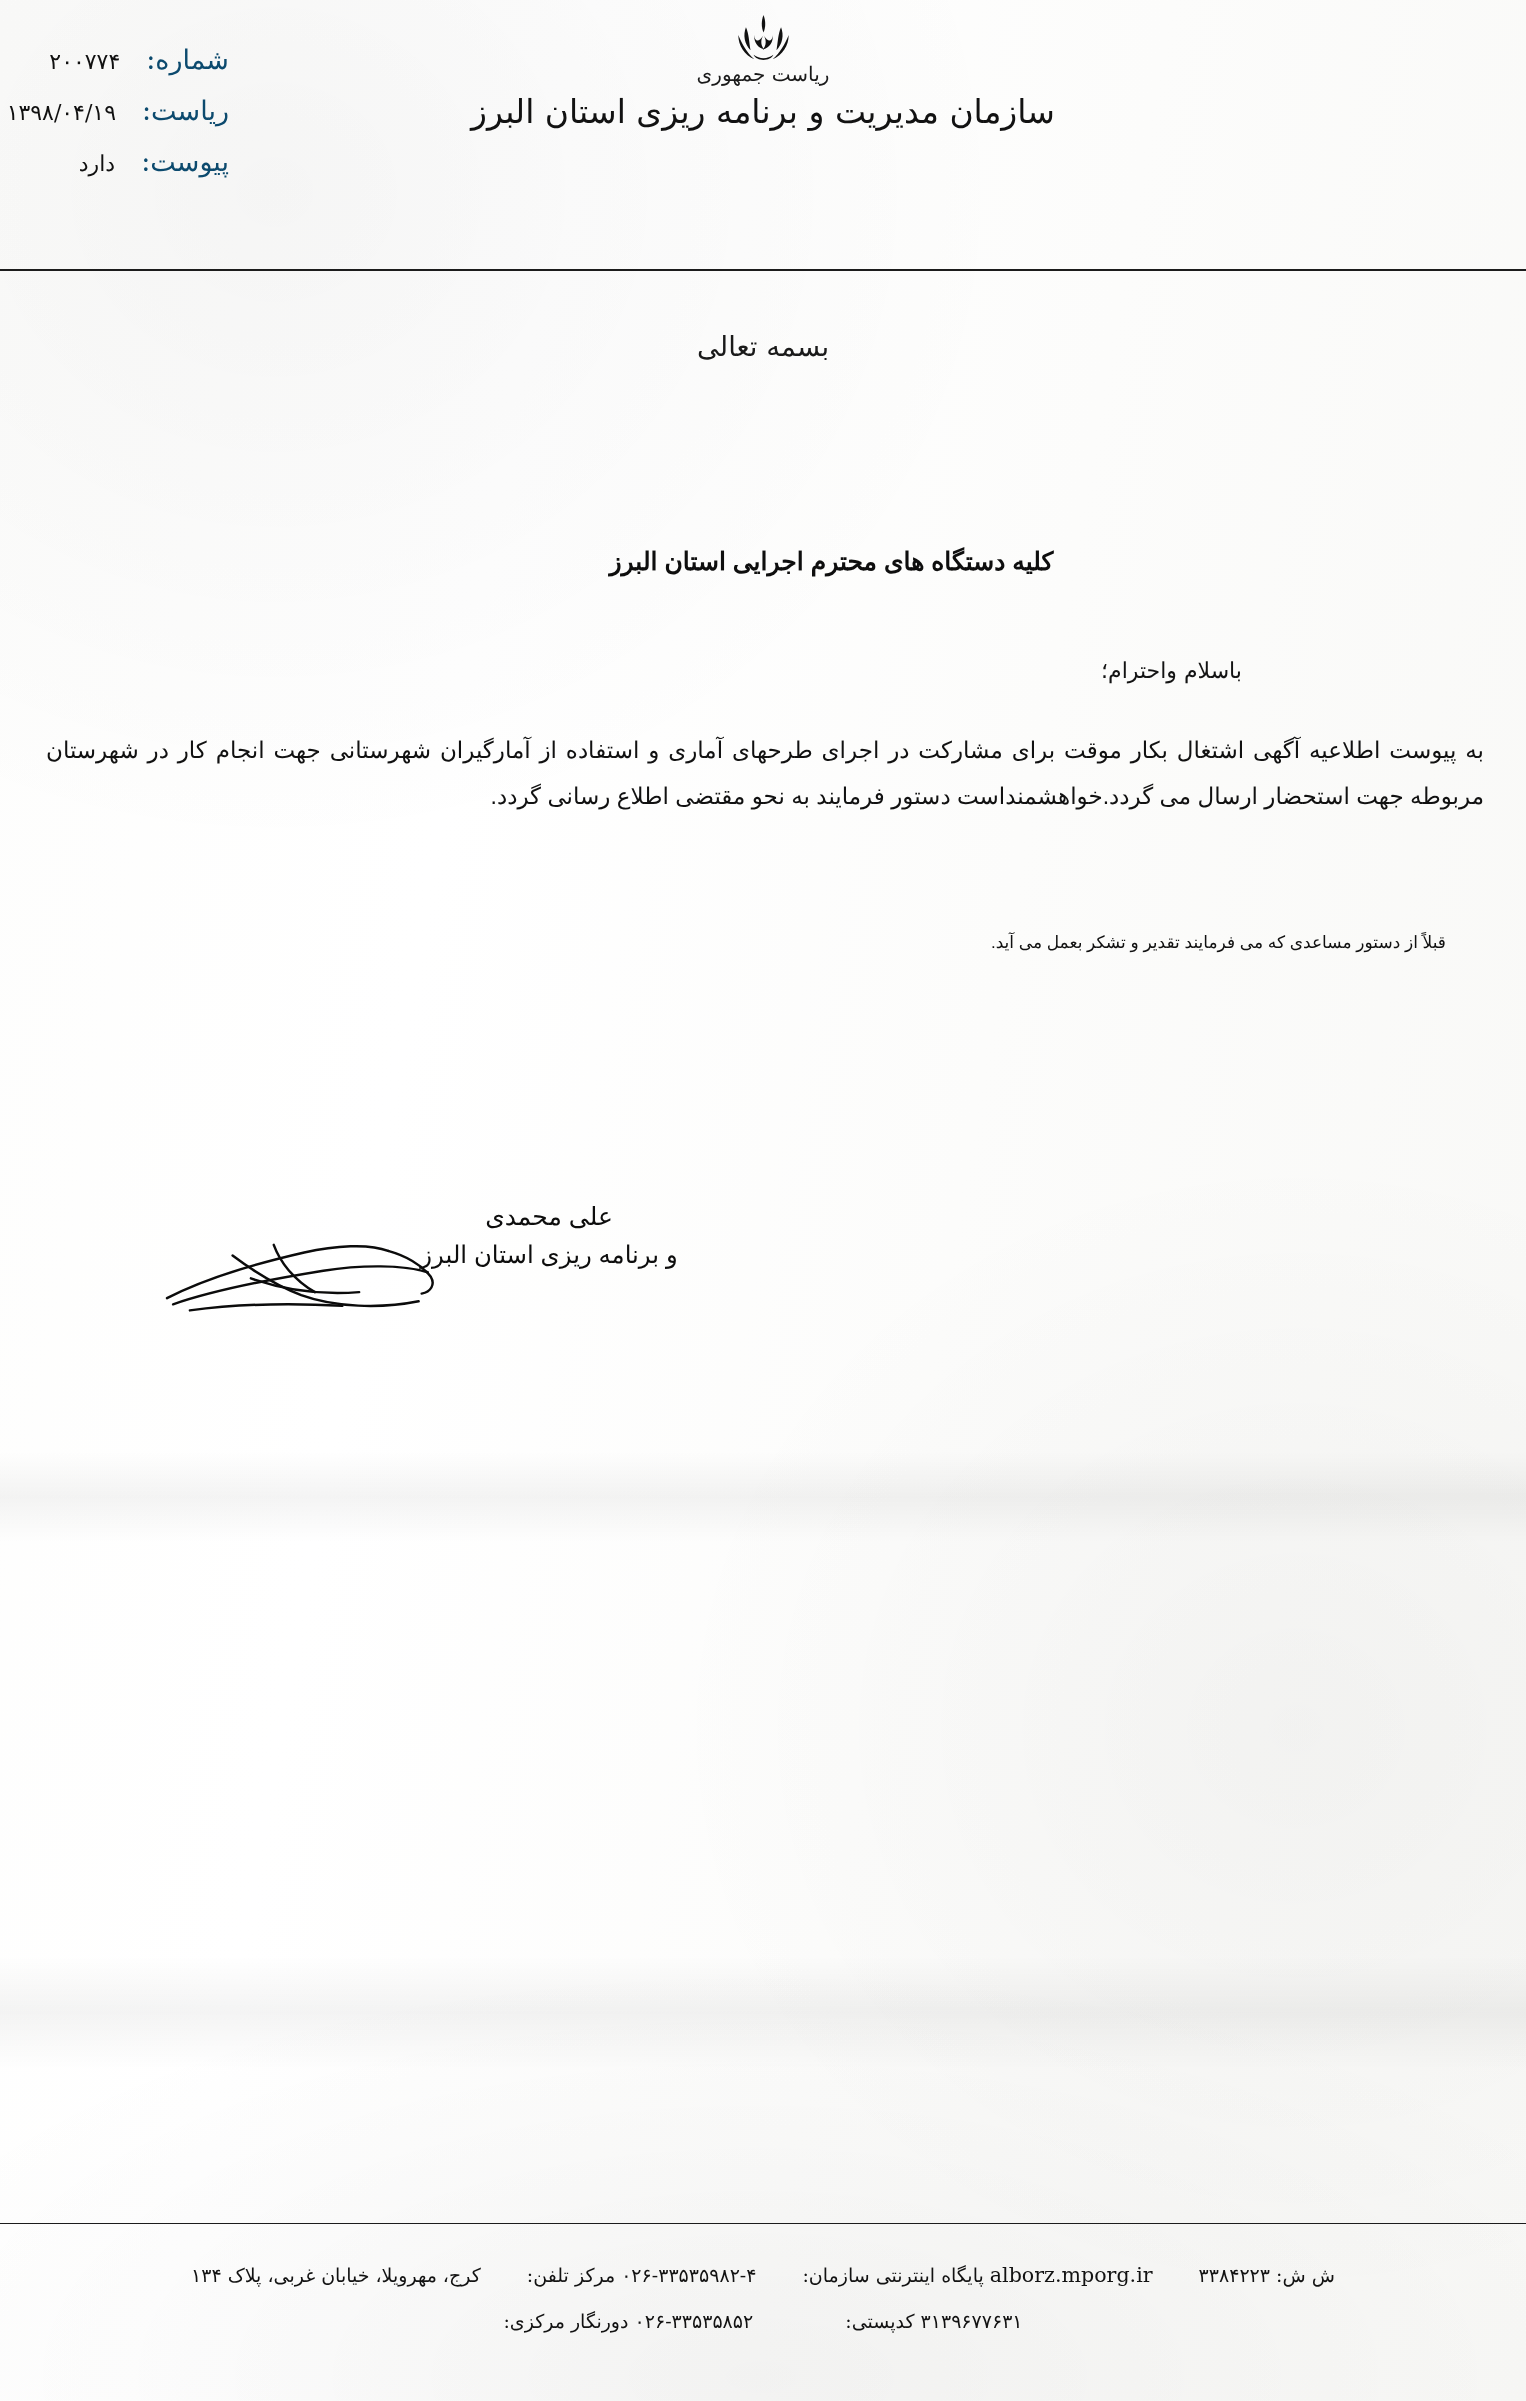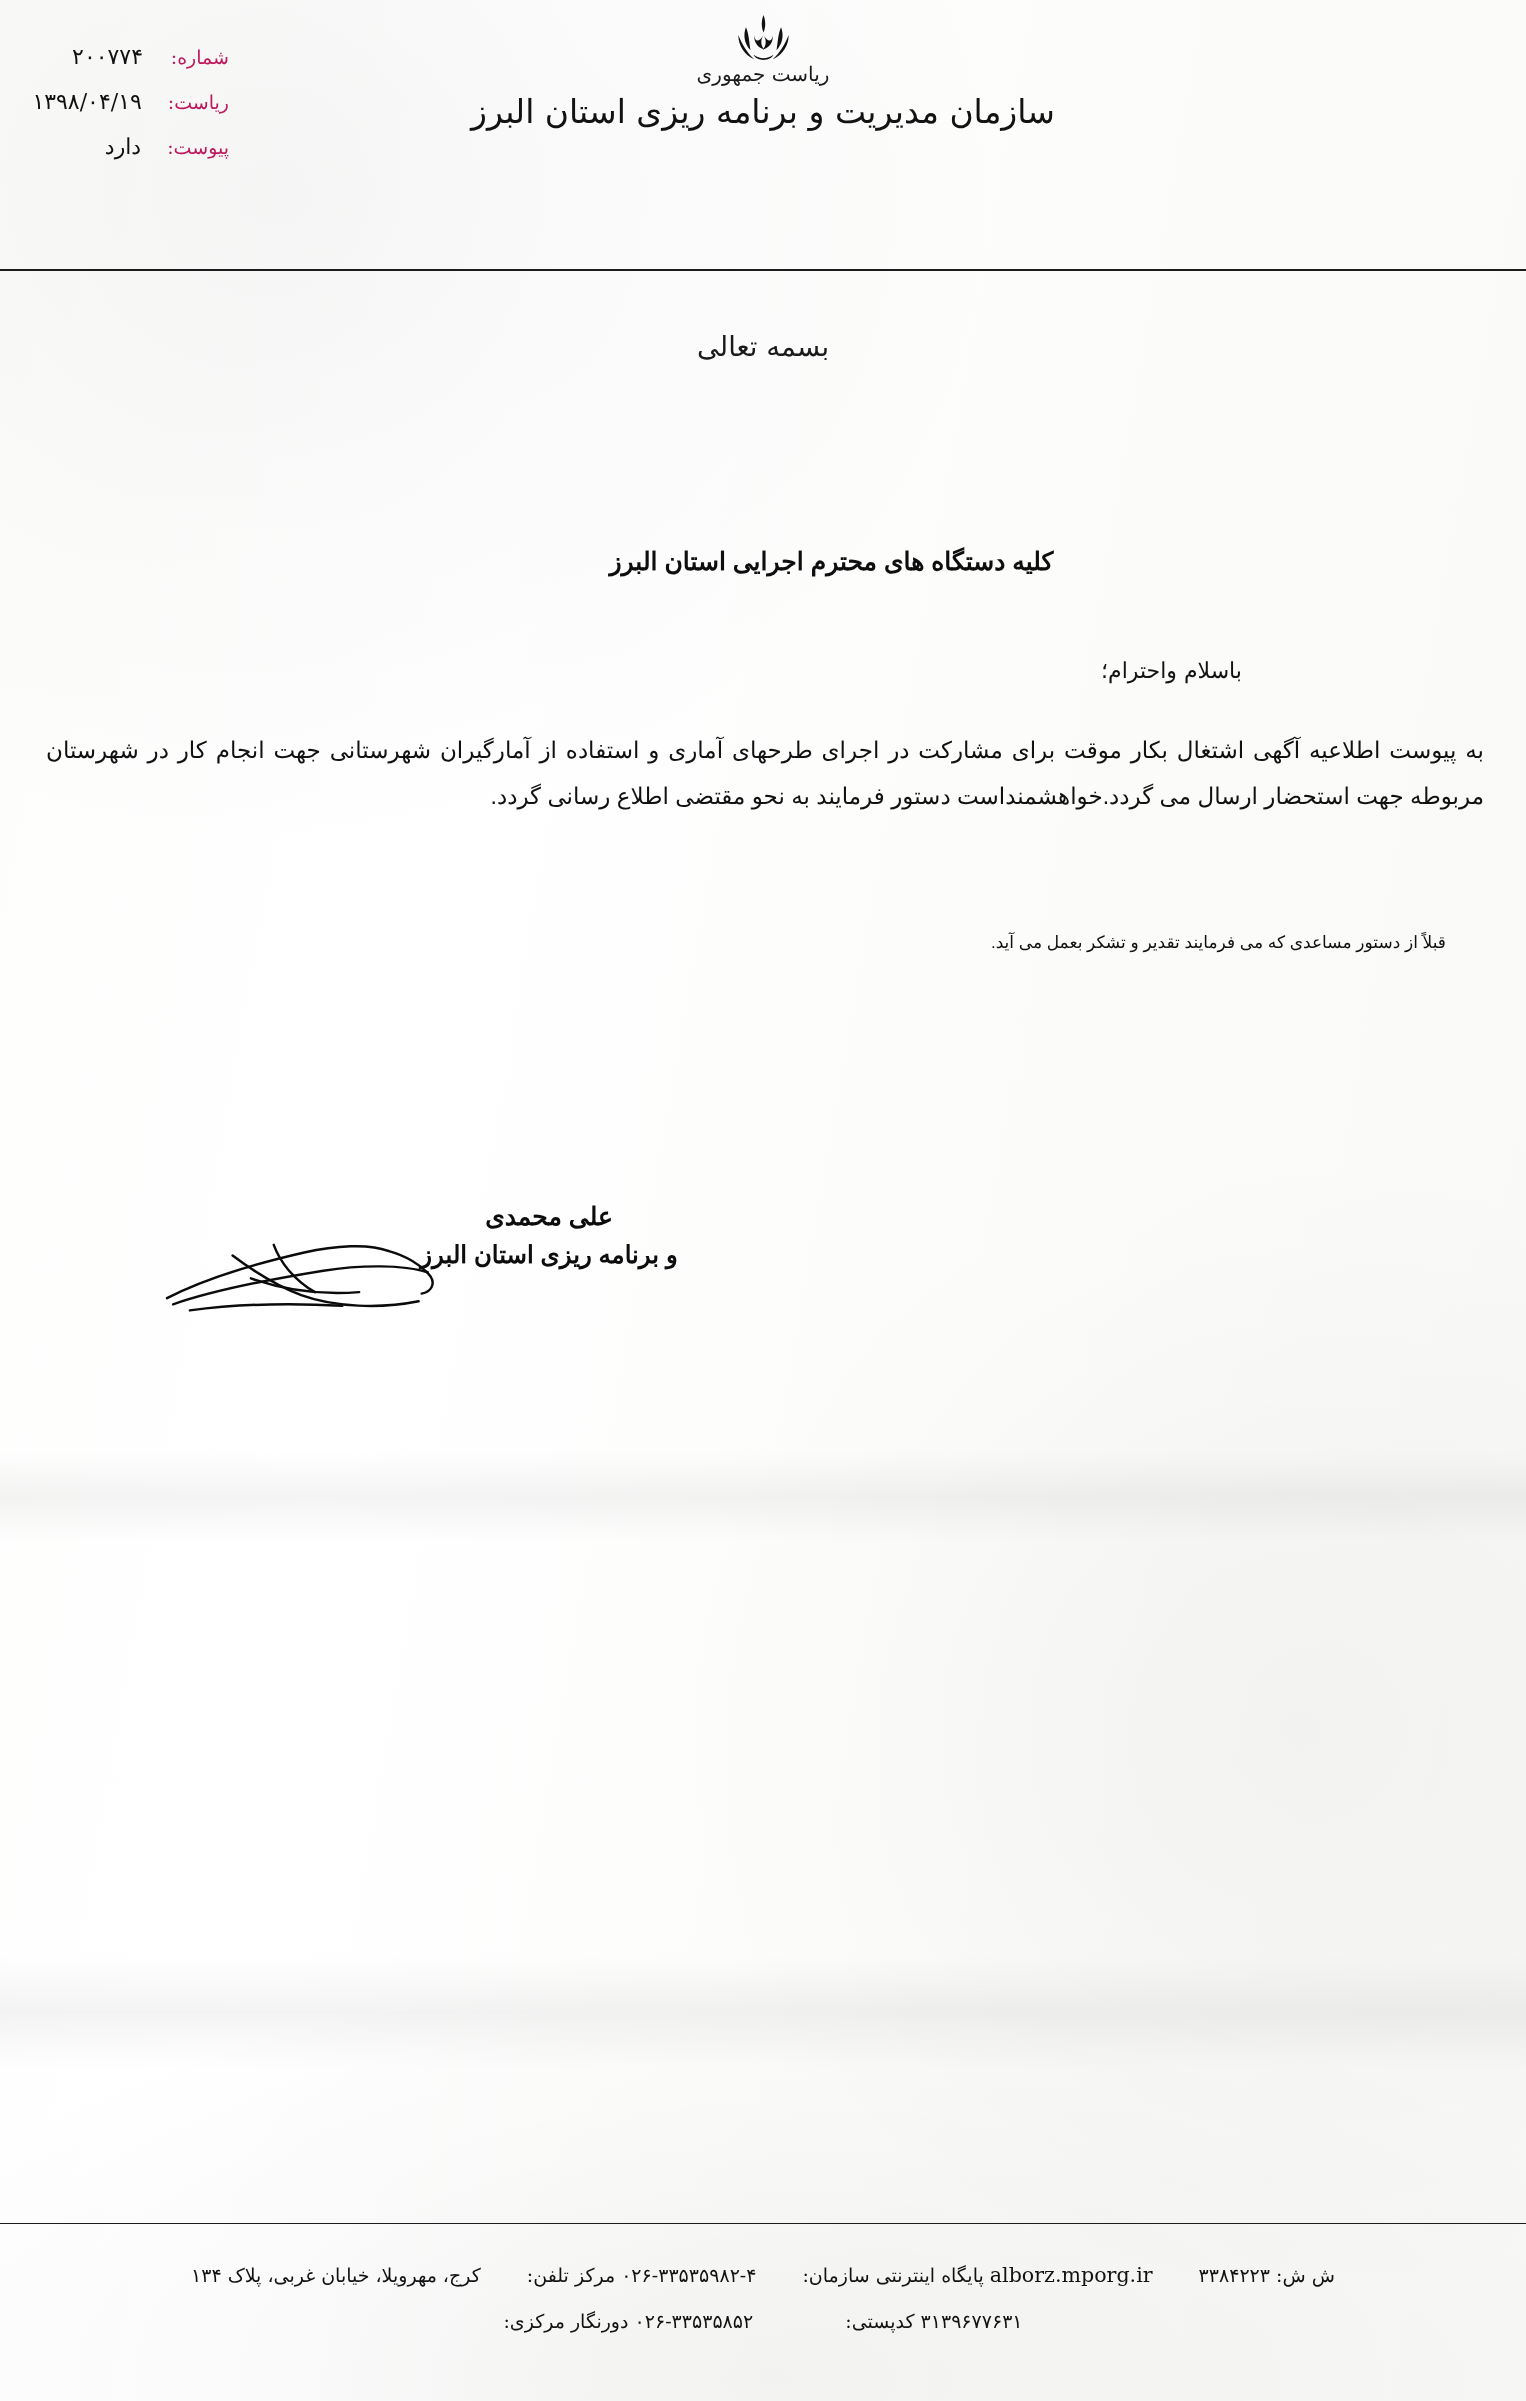--- a/index.html
+++ b/index.html
@@ -89,22 +89,22 @@
   }
   .meta-row {
     display: flex;
     justify-content: flex-start;
     align-items: baseline;
     gap: 26px;
     margin-bottom: 20px;
     padding-right: 29px;
   }
   .meta-label {
-    font-size: 19px;
-    color: #be185d;
+    font-size: 27px;
+    color: #0c4a6e;
     min-width: 60px;
     text-align: right;
   }
   .meta-value {
     font-size: 22px;
     color: #101010;
     letter-spacing: 0.8px;
   }
 
   .header-rule {
@@ -178,21 +178,21 @@
   }
 
   
   .signature {
     position: absolute;
     top: 1198px;
     right: 687px;
     width: 580px;
     text-align: center;
     direction: rtl;
-    font-weight: bold;
+    font-weight: normal;
     color: #0d0d0d;
   }
   .sig-name { font-size: 25px; line-height: 1.5; }
   .sig-title1 { font-size: 24.4px; line-height: 1.55; }
   .sig-title2 { font-size: 24.4px; line-height: 1.55; }
 
   .sig-mark {
     position: absolute;
     top: 1225px;
     right: 1046px;

